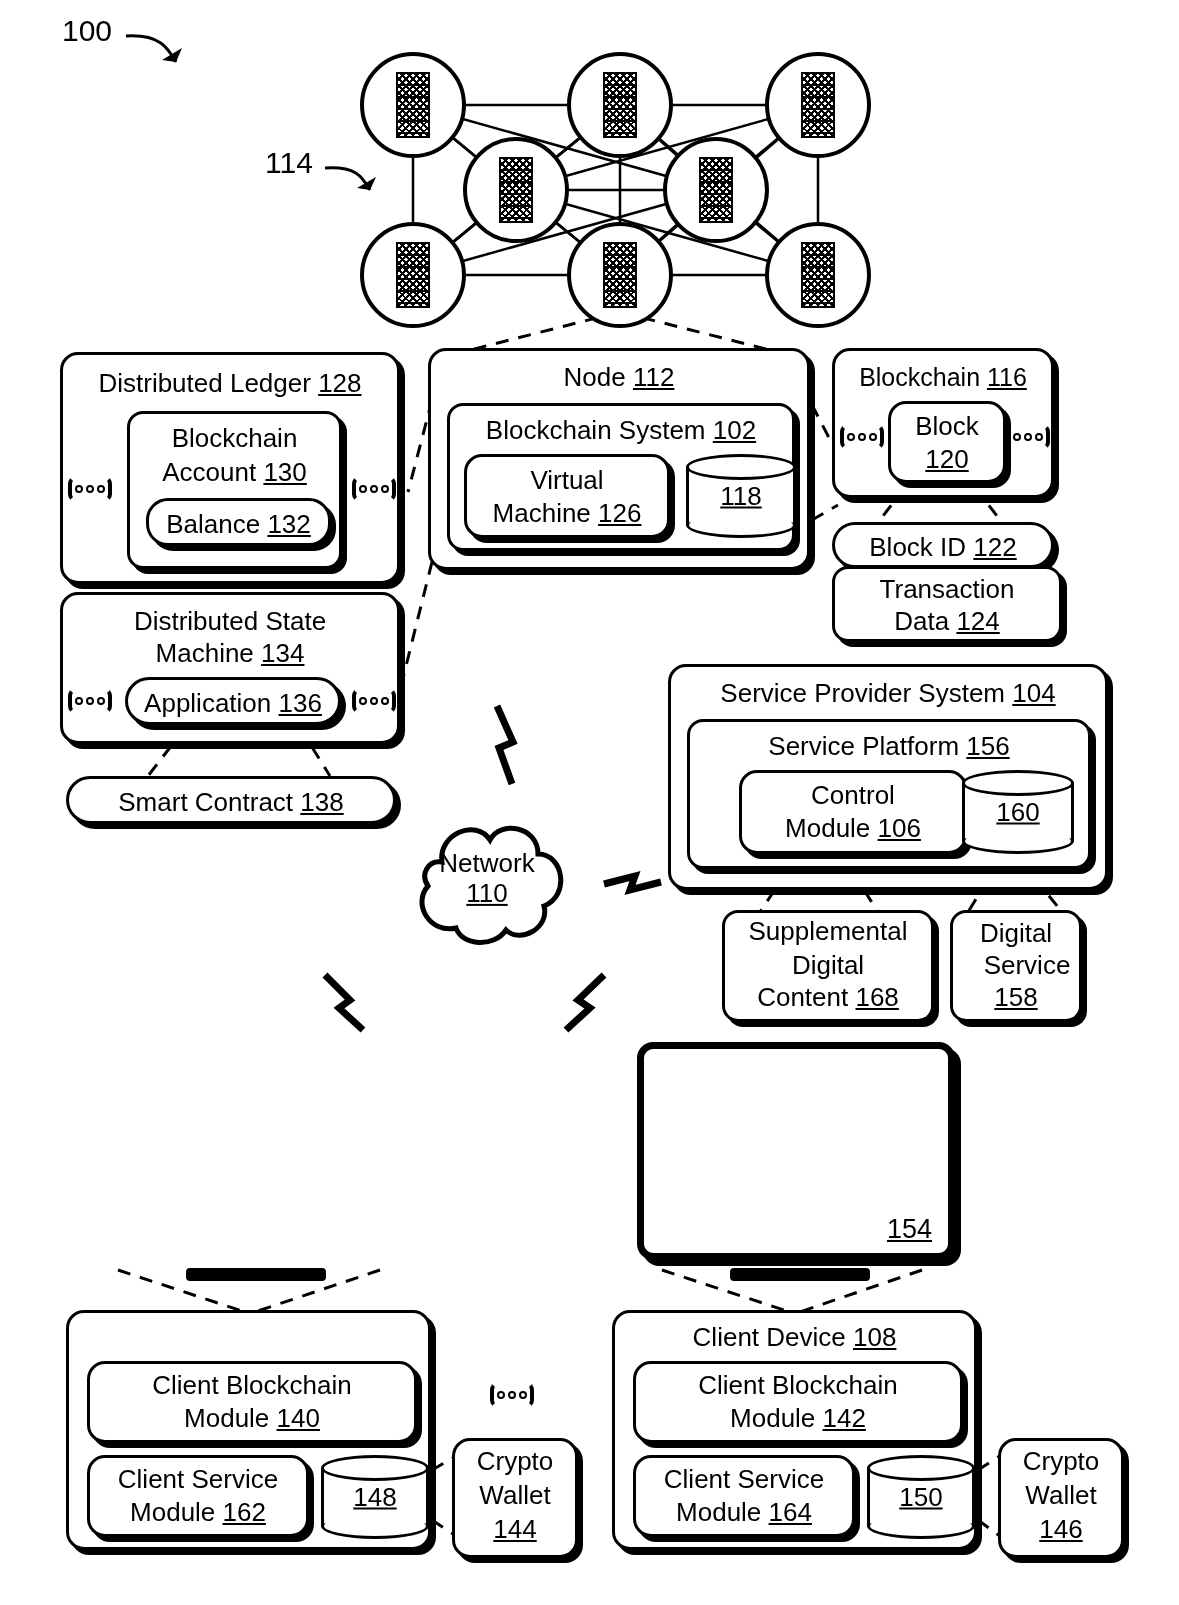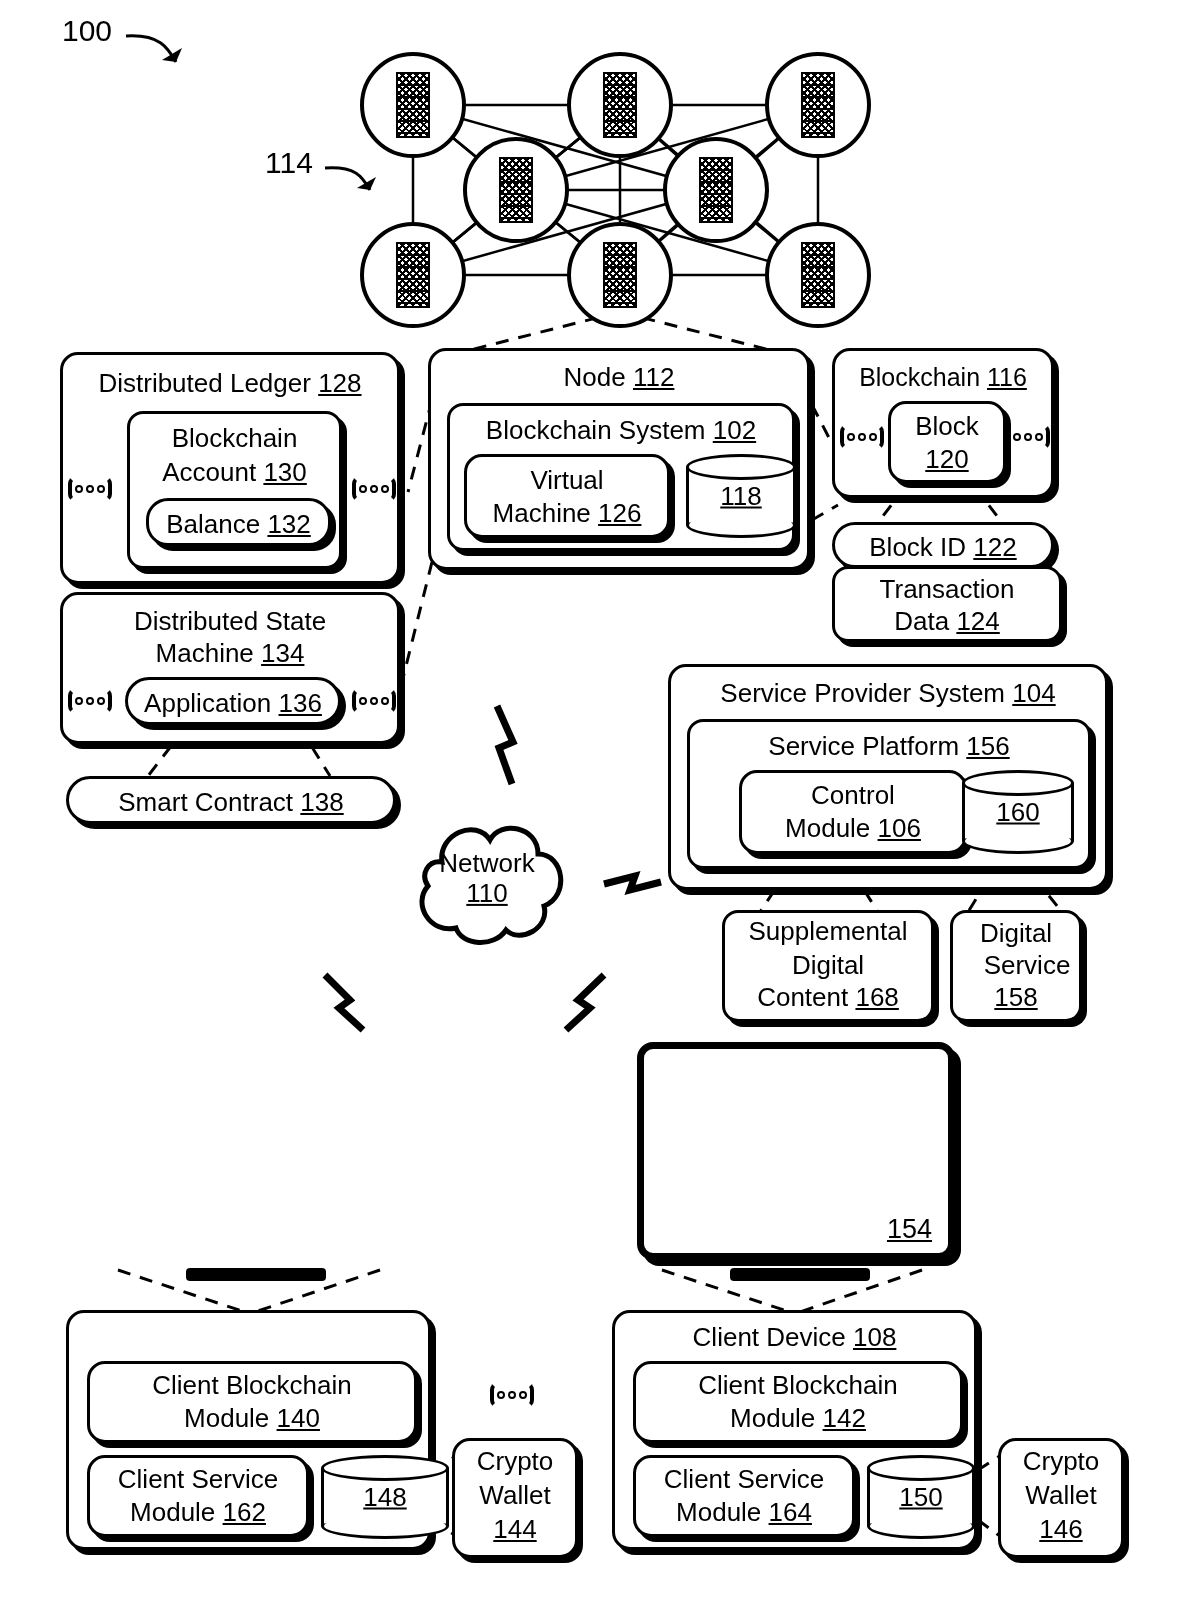--- a/index.html
+++ b/index.html
@@ -439,21 +439,21 @@
     <div class="box" style="left:18px;top:142px;width:222px;height:82px;border-radius:18px;">
       <div class="ctr lbl" style="top:7px;">
         <span>Client Service</span>
       </div>
       <div class="ctr lbl" style="top:40px;">
         <span>Module</span>
         <span class="u">162</span>
       </div>
     </div>
 
-    <div class="cyl" style="left:252px;top:142px;width:108px;height:84px;padding-left:20px;">
+    <div class="cyl" style="left:252px;top:142px;width:108px;height:84px;">
       <div class="body"></div>
       <div class="top"></div>
       <div class="bot"></div>
       <div class="cl"><span class="u">148</span></div>
     </div>
   </div>
   <div class="ellip" style="left:490px;top:1382px;">
       <i></i>
       <i></i>
       <i></i>

